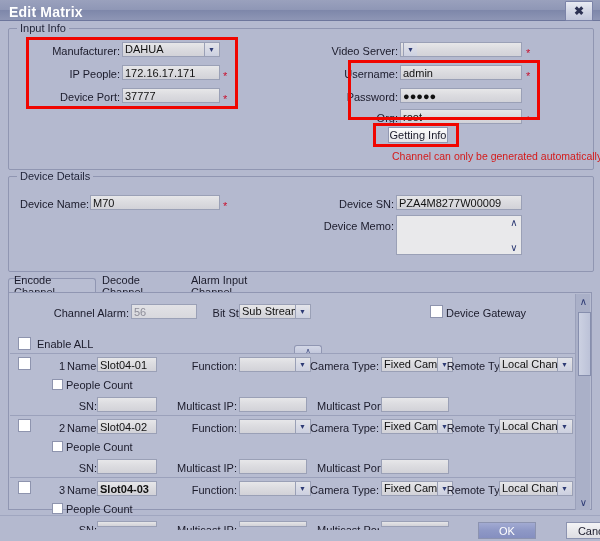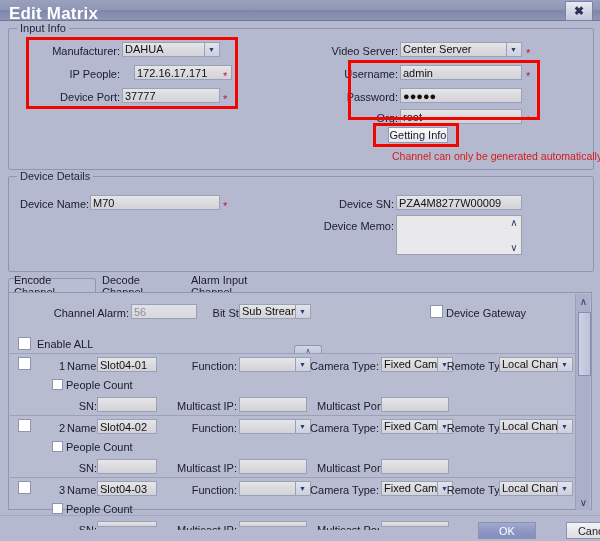--- a/index.html
+++ b/index.html
@@ -12,21 +12,21 @@
   }
   .dialog{position:relative;width:600px;height:541px;background:#b4b9cf;box-sizing:border-box;}
 
   
   .titlebar{
     position:absolute;left:0;top:0;width:600px;height:20px;
     background:linear-gradient(to bottom,#9aa1bd 0%,#8f97b6 48%,#7e87aa 52%,#8e96b5 100%);
     border-bottom:1px solid #6d769c;
   }
   .title-text{
-    position:absolute;left:9px;top:4px;font-size:17px;font-weight:bold;color:#ffffff;
+    position:absolute;left:9px;top:4px;font-size:14px;font-weight:bold;color:#ffffff;
     letter-spacing:.2px;
   }
   .close-btn{
     position:absolute;right:7px;top:1px;width:26px;height:18px;
     background:linear-gradient(to bottom,#e9ebf3 0%,#d3d7e6 50%,#c2c7dc 100%);
     border:1px solid #7b83a8;border-radius:1px;
     display:flex;align-items:center;justify-content:center;
     color:#2c3153;font-weight:bold;font-size:12px;cursor:pointer;
   }
 
@@ -166,32 +166,31 @@
     <span class="group-title">Input Info</span>
   </div>
 
   <div class="lbl" style="left:28px;top:45px;width:92px;">Manufacturer:</div>
   <div class="combo" style="left:122px;top:42px;width:98px;">
     <span class="cv">DAHUA</span>
     <span class="arr">▼</span>
   </div>
 
   <div class="lbl" style="left:28px;top:68px;width:92px;">IP People:</div>
-  <input class="fld" style="left: 122px; top: 65px; width: 98px; margin-left: 12px;" value="172.16.17.171">
+  <input class="fld" style="left: 122px; top: 65px; width: 98px;" value="172.16.17.171">
   <span class="req" style="left:223px;top:71px;">*</span>
 
   <div class="lbl" style="left:28px;top:91px;width:92px;">Device Port:</div>
   <input class="fld" style="left: 122px; top: 88px; width: 98px;" value="37777">
   <span class="req" style="left:223px;top:94px;">*</span>
 
   <div class="hl" style="left:26px;top:37px;width:210px;width:212px;height:72px;"></div>
 
   <div class="lbl" style="left:320px;top:45px;width:78px;">Video Server:</div>
   <div class="combo" style="left:400px;top:42px;width:122px;">
-    <span class="cv">Center Server</span>
     <span class="arr">▼</span>
   </div>
   <span class="req" style="left:526px;top:48px;">*</span>
 
   <div class="lbl" style="left:320px;top:68px;width:78px;">Username:</div>
   <input class="fld" style="left: 400px; top: 65px; width: 122px;" value="admin">
   <span class="req" style="left:526px;top:71px;">*</span>
 
   <div class="lbl" style="left:320px;top:91px;width:78px;">Password:</div>
   <input class="fld" style="left: 400px; top: 88px; width: 122px;" value="●●●●●">
@@ -324,21 +323,21 @@
       <input class="fld" style="left: 88px; top: 166px; width: 60px;" value="">
       <div class="lbl" style="left:168px;top:169px;width:60px;">Multicast IP:</div>
       <input class="fld" style="left: 230px; top: 166px; width: 68px;" value="">
       <div class="lbl" style="left:308px;top:169px;width:62px;">Multicast Port:</div>
       <input class="fld" style="left: 372px; top: 166px; width: 68px;" value="">
 
       <div class="rowsep" style="left:1px;top:184px;width:566px;"></div>
       <div class="cbx lg" style="left:9px;top:188px;"></div>
       <div class="lbl" style="left:40px;top:191px;width:16px;text-align:right;">3</div>
       <div class="lbl" style="left:58px;top:191px;width:36px;text-align:left;">Name:</div>
-      <input class="fld" style="left: 88px; top: 188px; width: 60px;" value="Slot04-03">
+      <input class="fld" style="left: 88px; top: 188px; width: 60px; font-weight: bold;" value="Slot04-03">
 
       <div class="lbl" style="left:180px;top:191px;width:48px;">Function:</div>
       <div class="combo empty" style="left:230px;top:188px;width:72px;">
         <span class="cv"></span>
         <span class="arr">▼</span>
       </div>
 
       <div class="lbl" style="left:300px;top:191px;width:70px;">Camera Type:</div>
       <div class="combo" style="left:372px;top:188px;width:72px;">
         <span class="cv">Fixed Camera</span>

